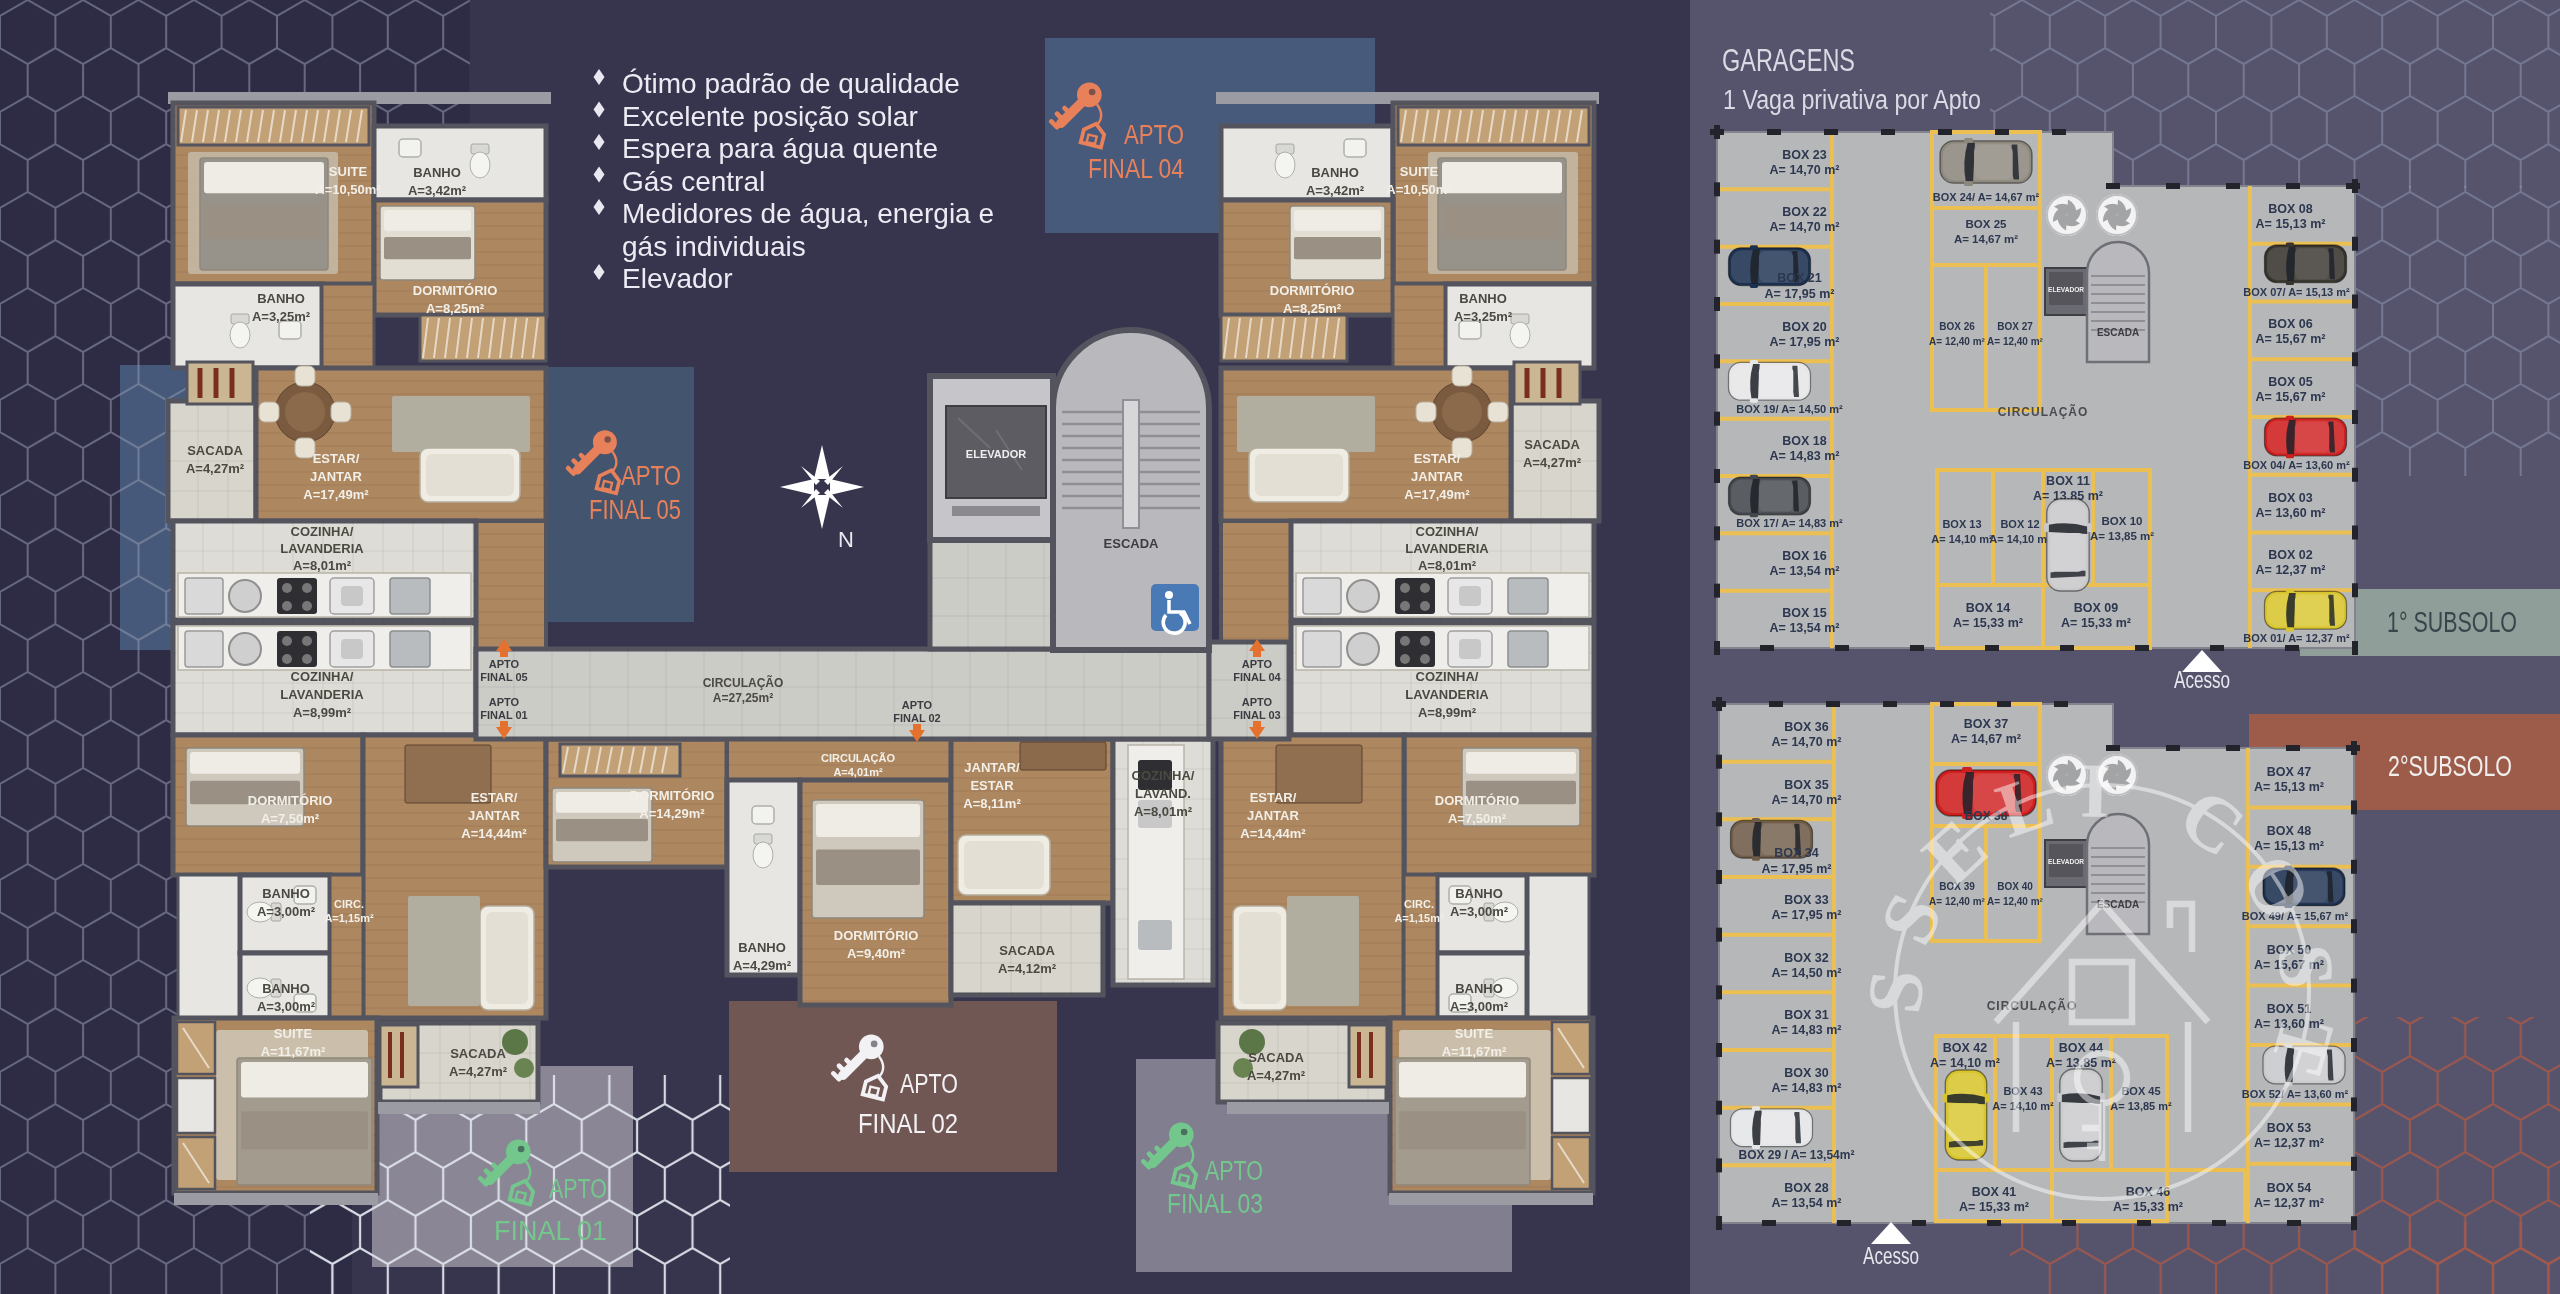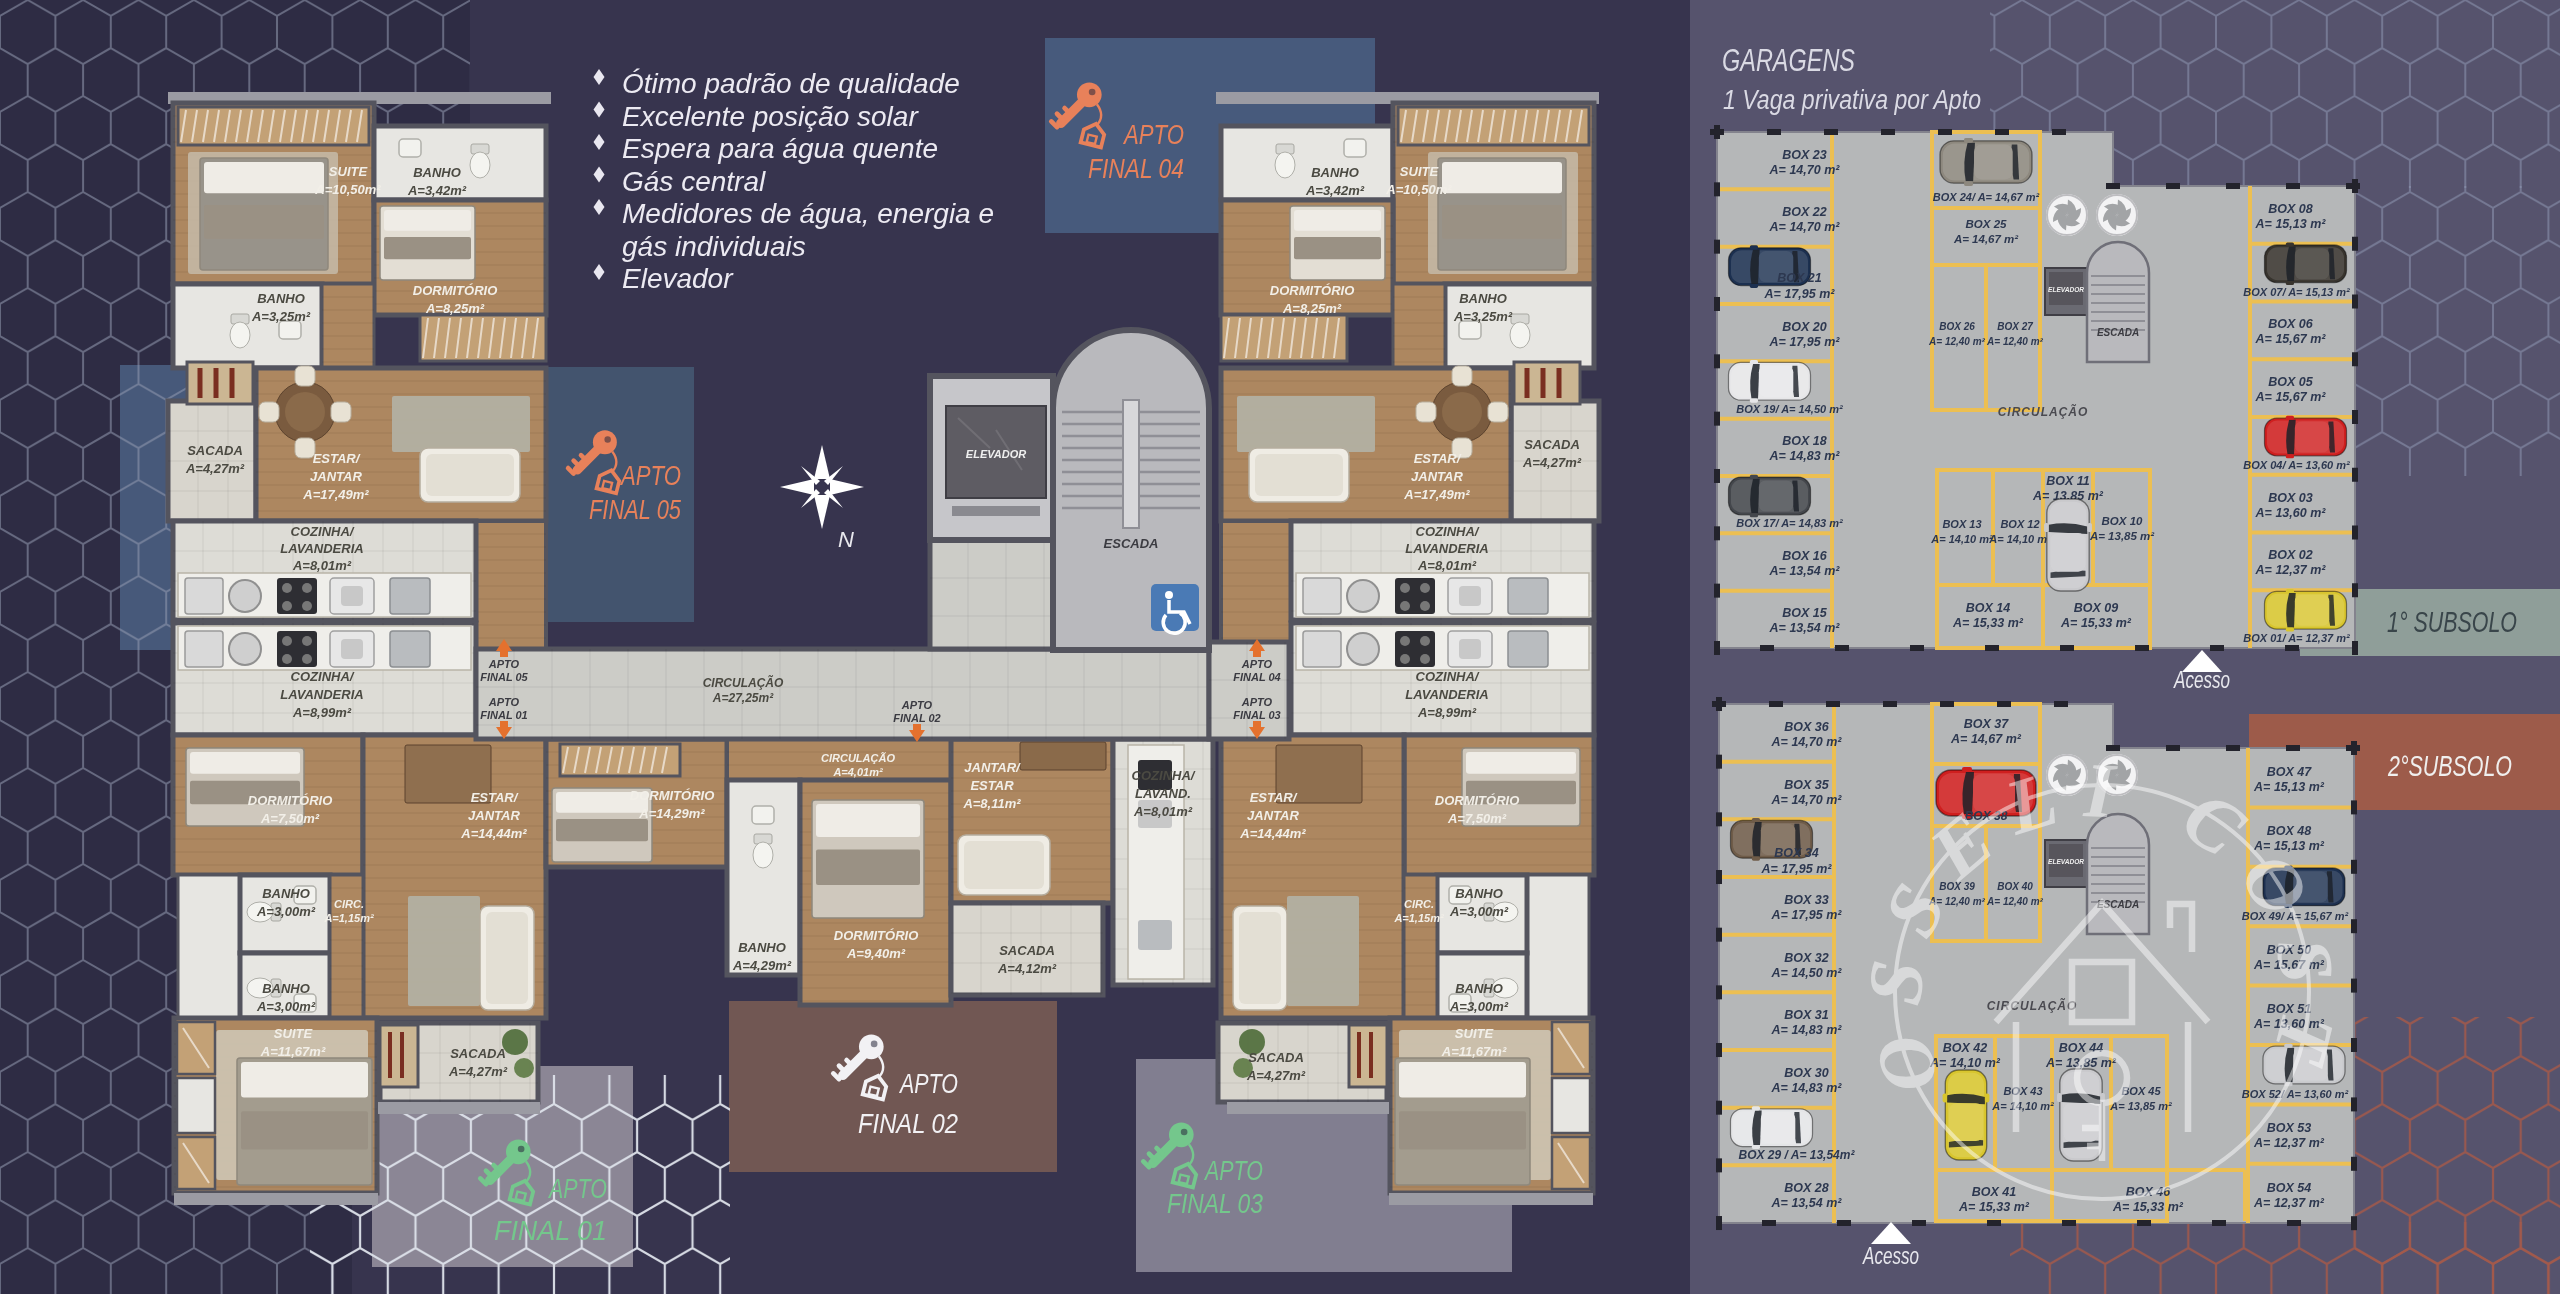--- a/index.html
+++ b/index.html
@@ -1,14 +1,14 @@
 <!DOCTYPE html>
 <html><head><meta charset="utf-8"><style>
 html,body{margin:0;padding:0;background:#37344e;}
-#c{position:relative;width:2560px;height:1294px;overflow:hidden;font-style:italic;}
+#c{position:relative;width:2560px;height:1294px;overflow:hidden;}
 </style></head><body>
 <div id="c">
 <svg width="2560" height="1294" viewBox="0 0 2560 1294">
 <defs>
 
 <pattern id="hxA" width="55.4" height="96" patternUnits="userSpaceOnUse">
           <path d="M27.7,0 L55.4,16.0 L55.4,48.0 L27.7,64 L0.0,48.0 L0.0,16.0 Z M0,48 L27.7,64.0 L27.7,96.0 L0,112 L-27.7,96.0 L-27.7,64.0 Z M55.4,48 L83.1,64.0 L83.1,96.0 L55.4,112 L27.7,96.0 L27.7,64.0 Z" fill="none" stroke="#949bb1" stroke-width="2.0" opacity="0.55"></path>
         </pattern>
 <pattern id="hxB" width="55.4" height="96" patternUnits="userSpaceOnUse">
           <path d="M27.7,0 L55.4,16.0 L55.4,48.0 L27.7,64 L0.0,48.0 L0.0,16.0 Z M0,48 L27.7,64.0 L27.7,96.0 L0,112 L-27.7,96.0 L-27.7,64.0 Z M55.4,48 L83.1,64.0 L83.1,96.0 L55.4,112 L27.7,96.0 L27.7,64.0 Z" fill="none" stroke="#dde1ea" stroke-width="2.2" opacity="0.95"></path>

